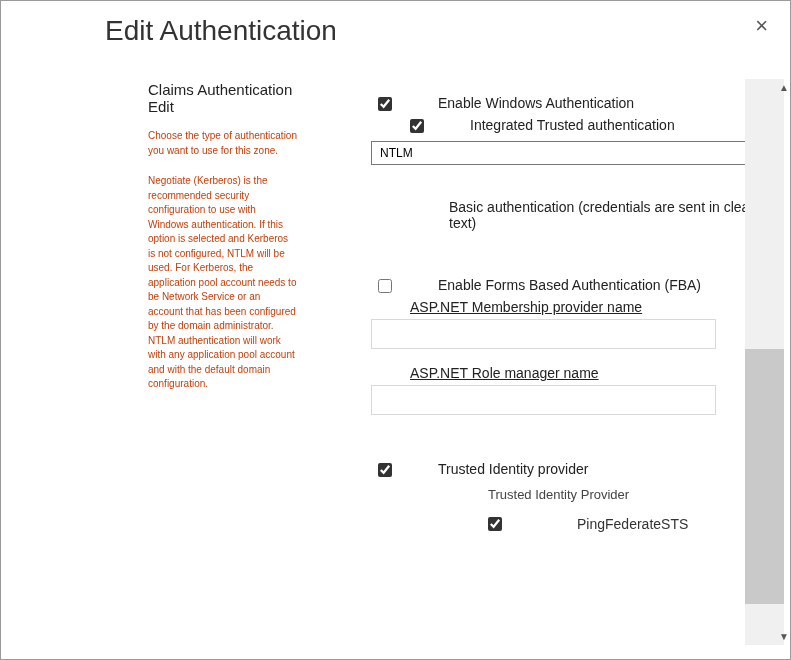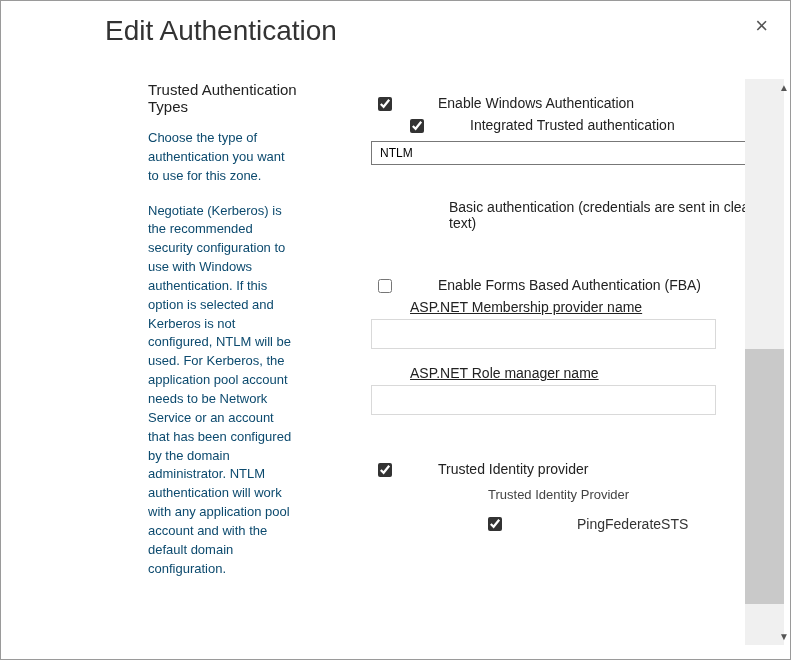--- a/index.html
+++ b/index.html
@@ -43,22 +43,22 @@
     width:255px;
     padding-right:12px;
   }
   .left-col h3 {
     font-size:15px;
     font-weight:400;
     color:#222;
     margin:16px 0 14px 0;
   }
   .left-col p {
-    font-size:13px;
-    color:#0c4a6e;
+    font-size:10px;
+    color:#c2410c;
     line-height:1.45;
     margin:0 16px 16px 0;
   }
   .right-col {
     flex:1;
     padding:30px 4px 0 14px;
     font-size:14px;
   }
   .row {
     display:flex;
@@ -149,21 +149,21 @@
 
 <div class="dialog">
   <div class="dialog-header">
     <div class="dialog-title">Edit Authentication</div>
   </div>
   <span class="close-btn">×</span>
 
   <div class="body">
 
     <div class="left-col">
-      <h3>Trusted Authentication Types</h3>
+      <h3>Claims Authentication Edit</h3>
       <p>Choose the type of authentication you want to use for this zone.</p>
       <p>Negotiate (Kerberos) is the recommended security configuration to use with Windows authentication. If this option is selected and Kerberos is not configured, NTLM will be used. For Kerberos, the application pool account needs to be Network Service or an account that has been configured by the domain administrator. NTLM authentication will work with any application pool account and with the default domain configuration.</p>
     </div>
 
     <div class="right-col">
 
       <div class="row">
         <input type="checkbox" checked="" style="">
         <label>Enable Windows Authentication</label>
       </div>

